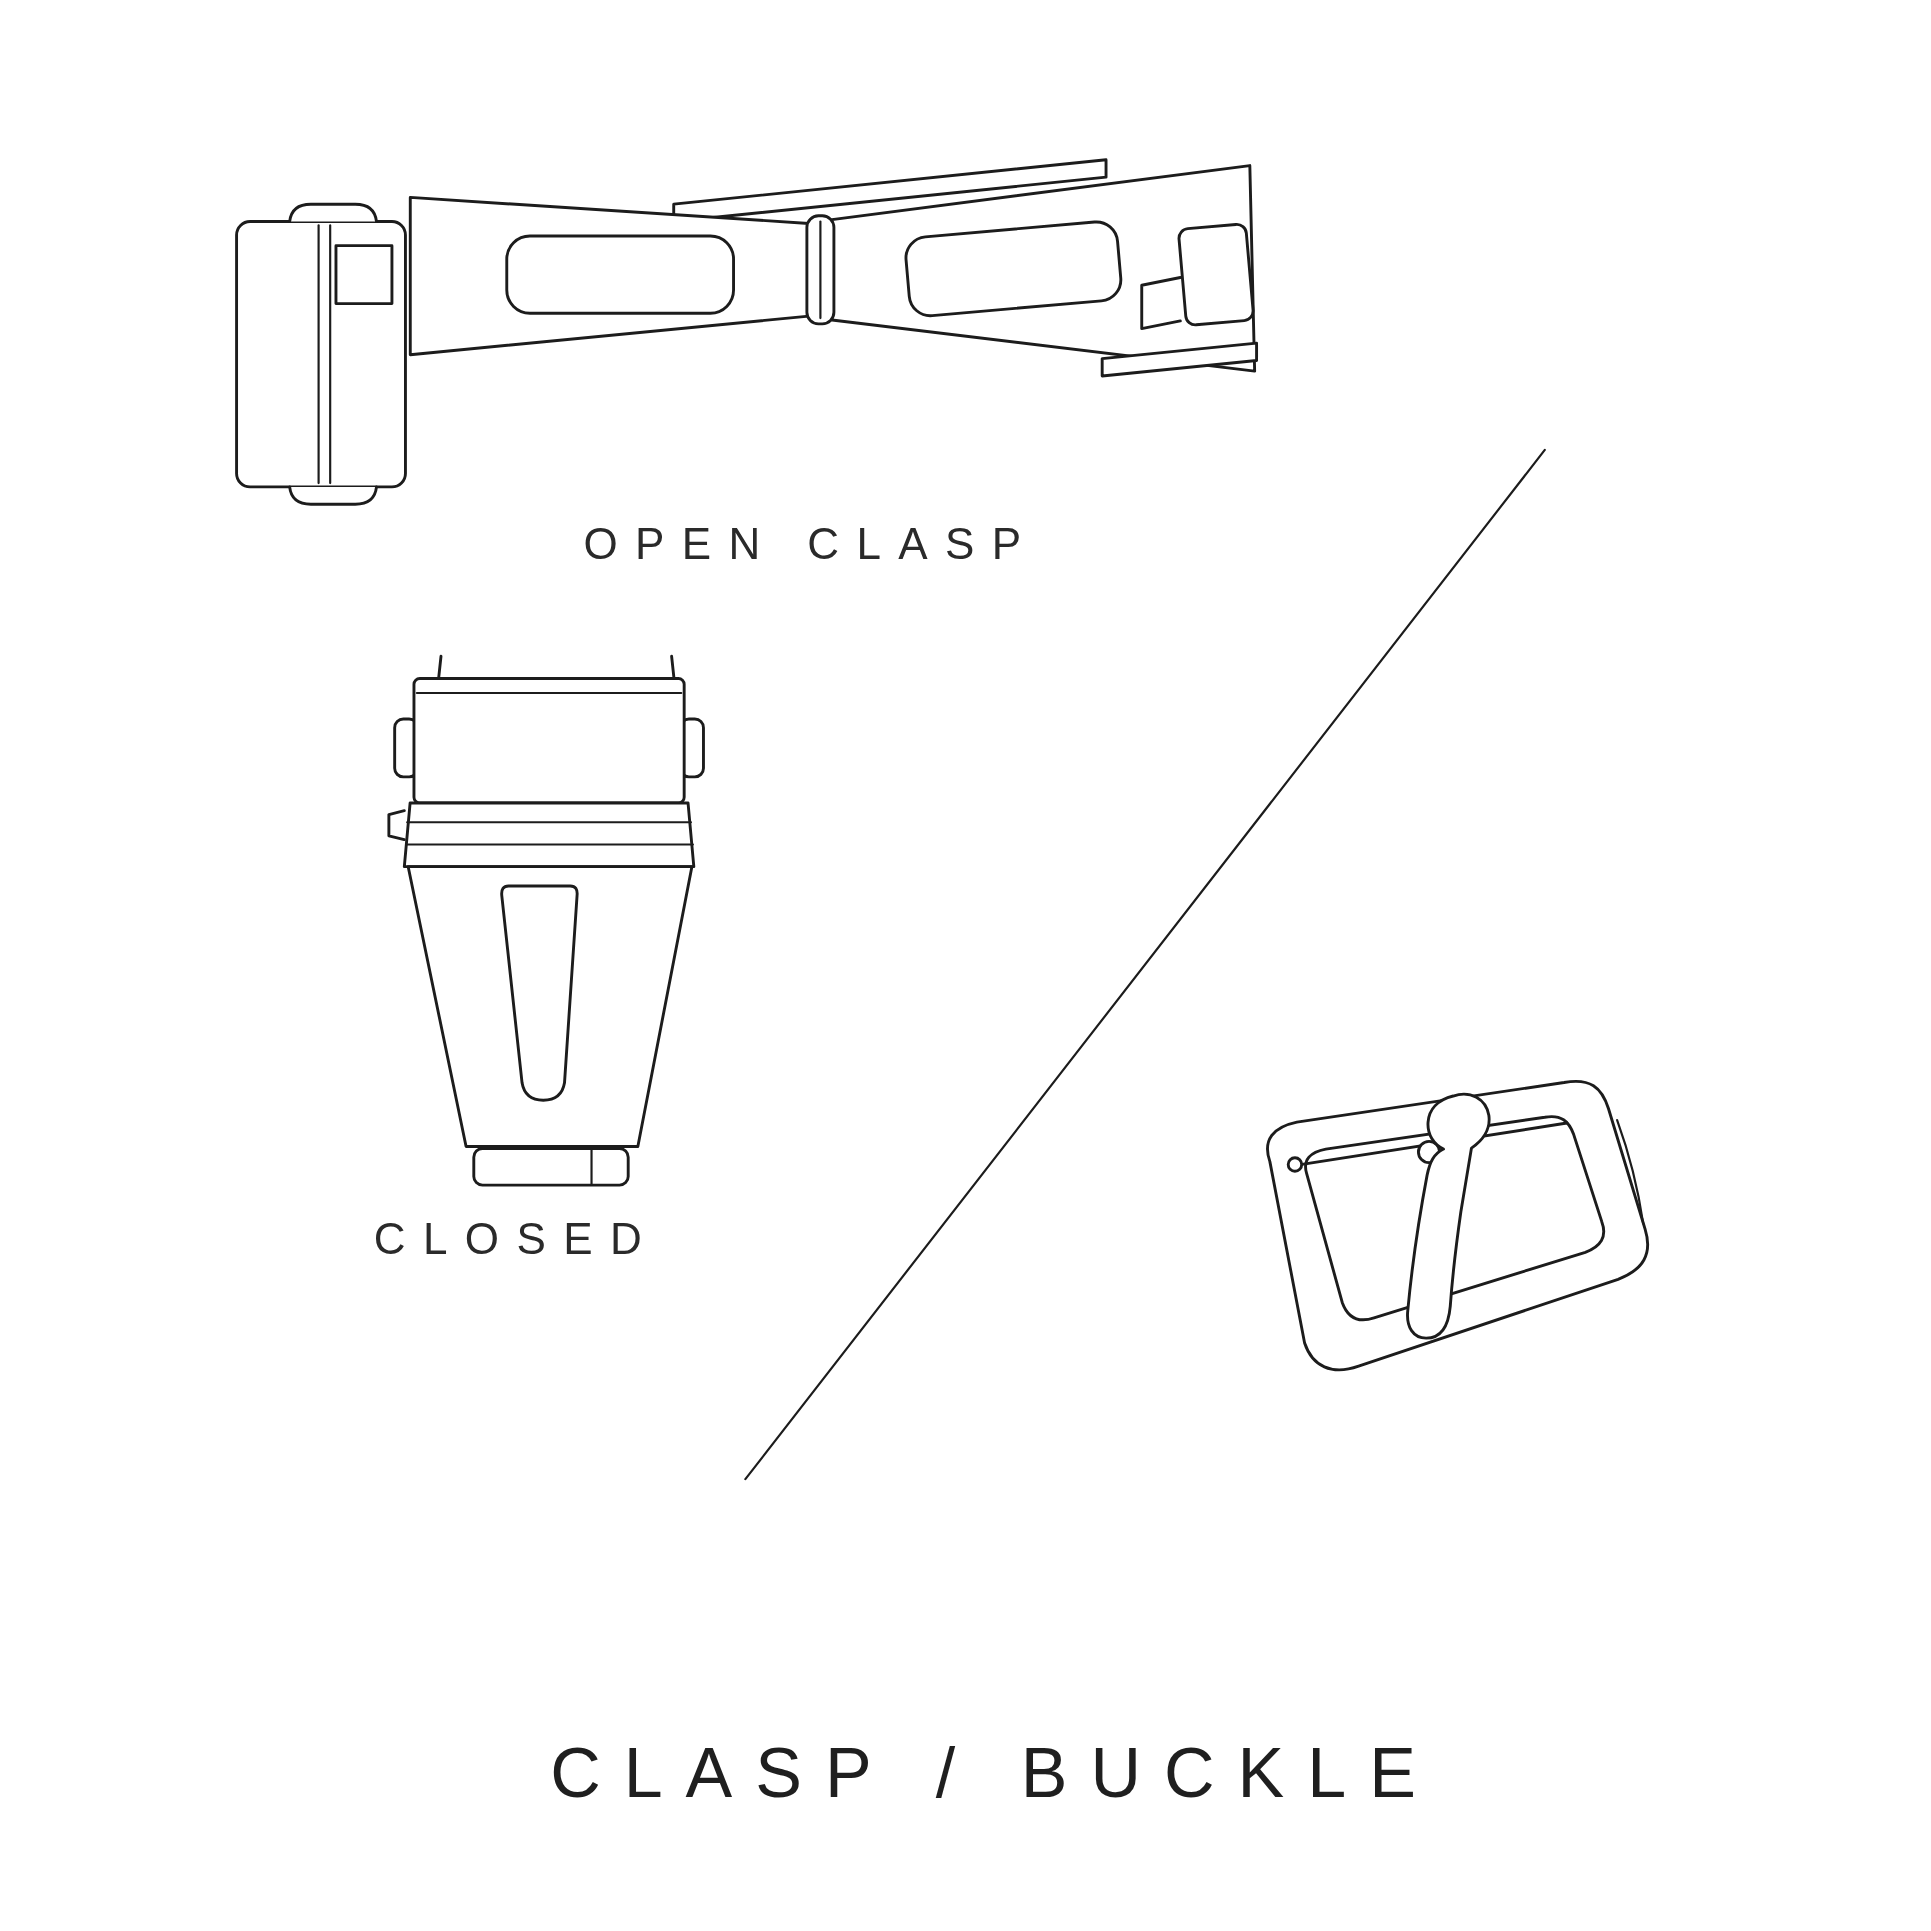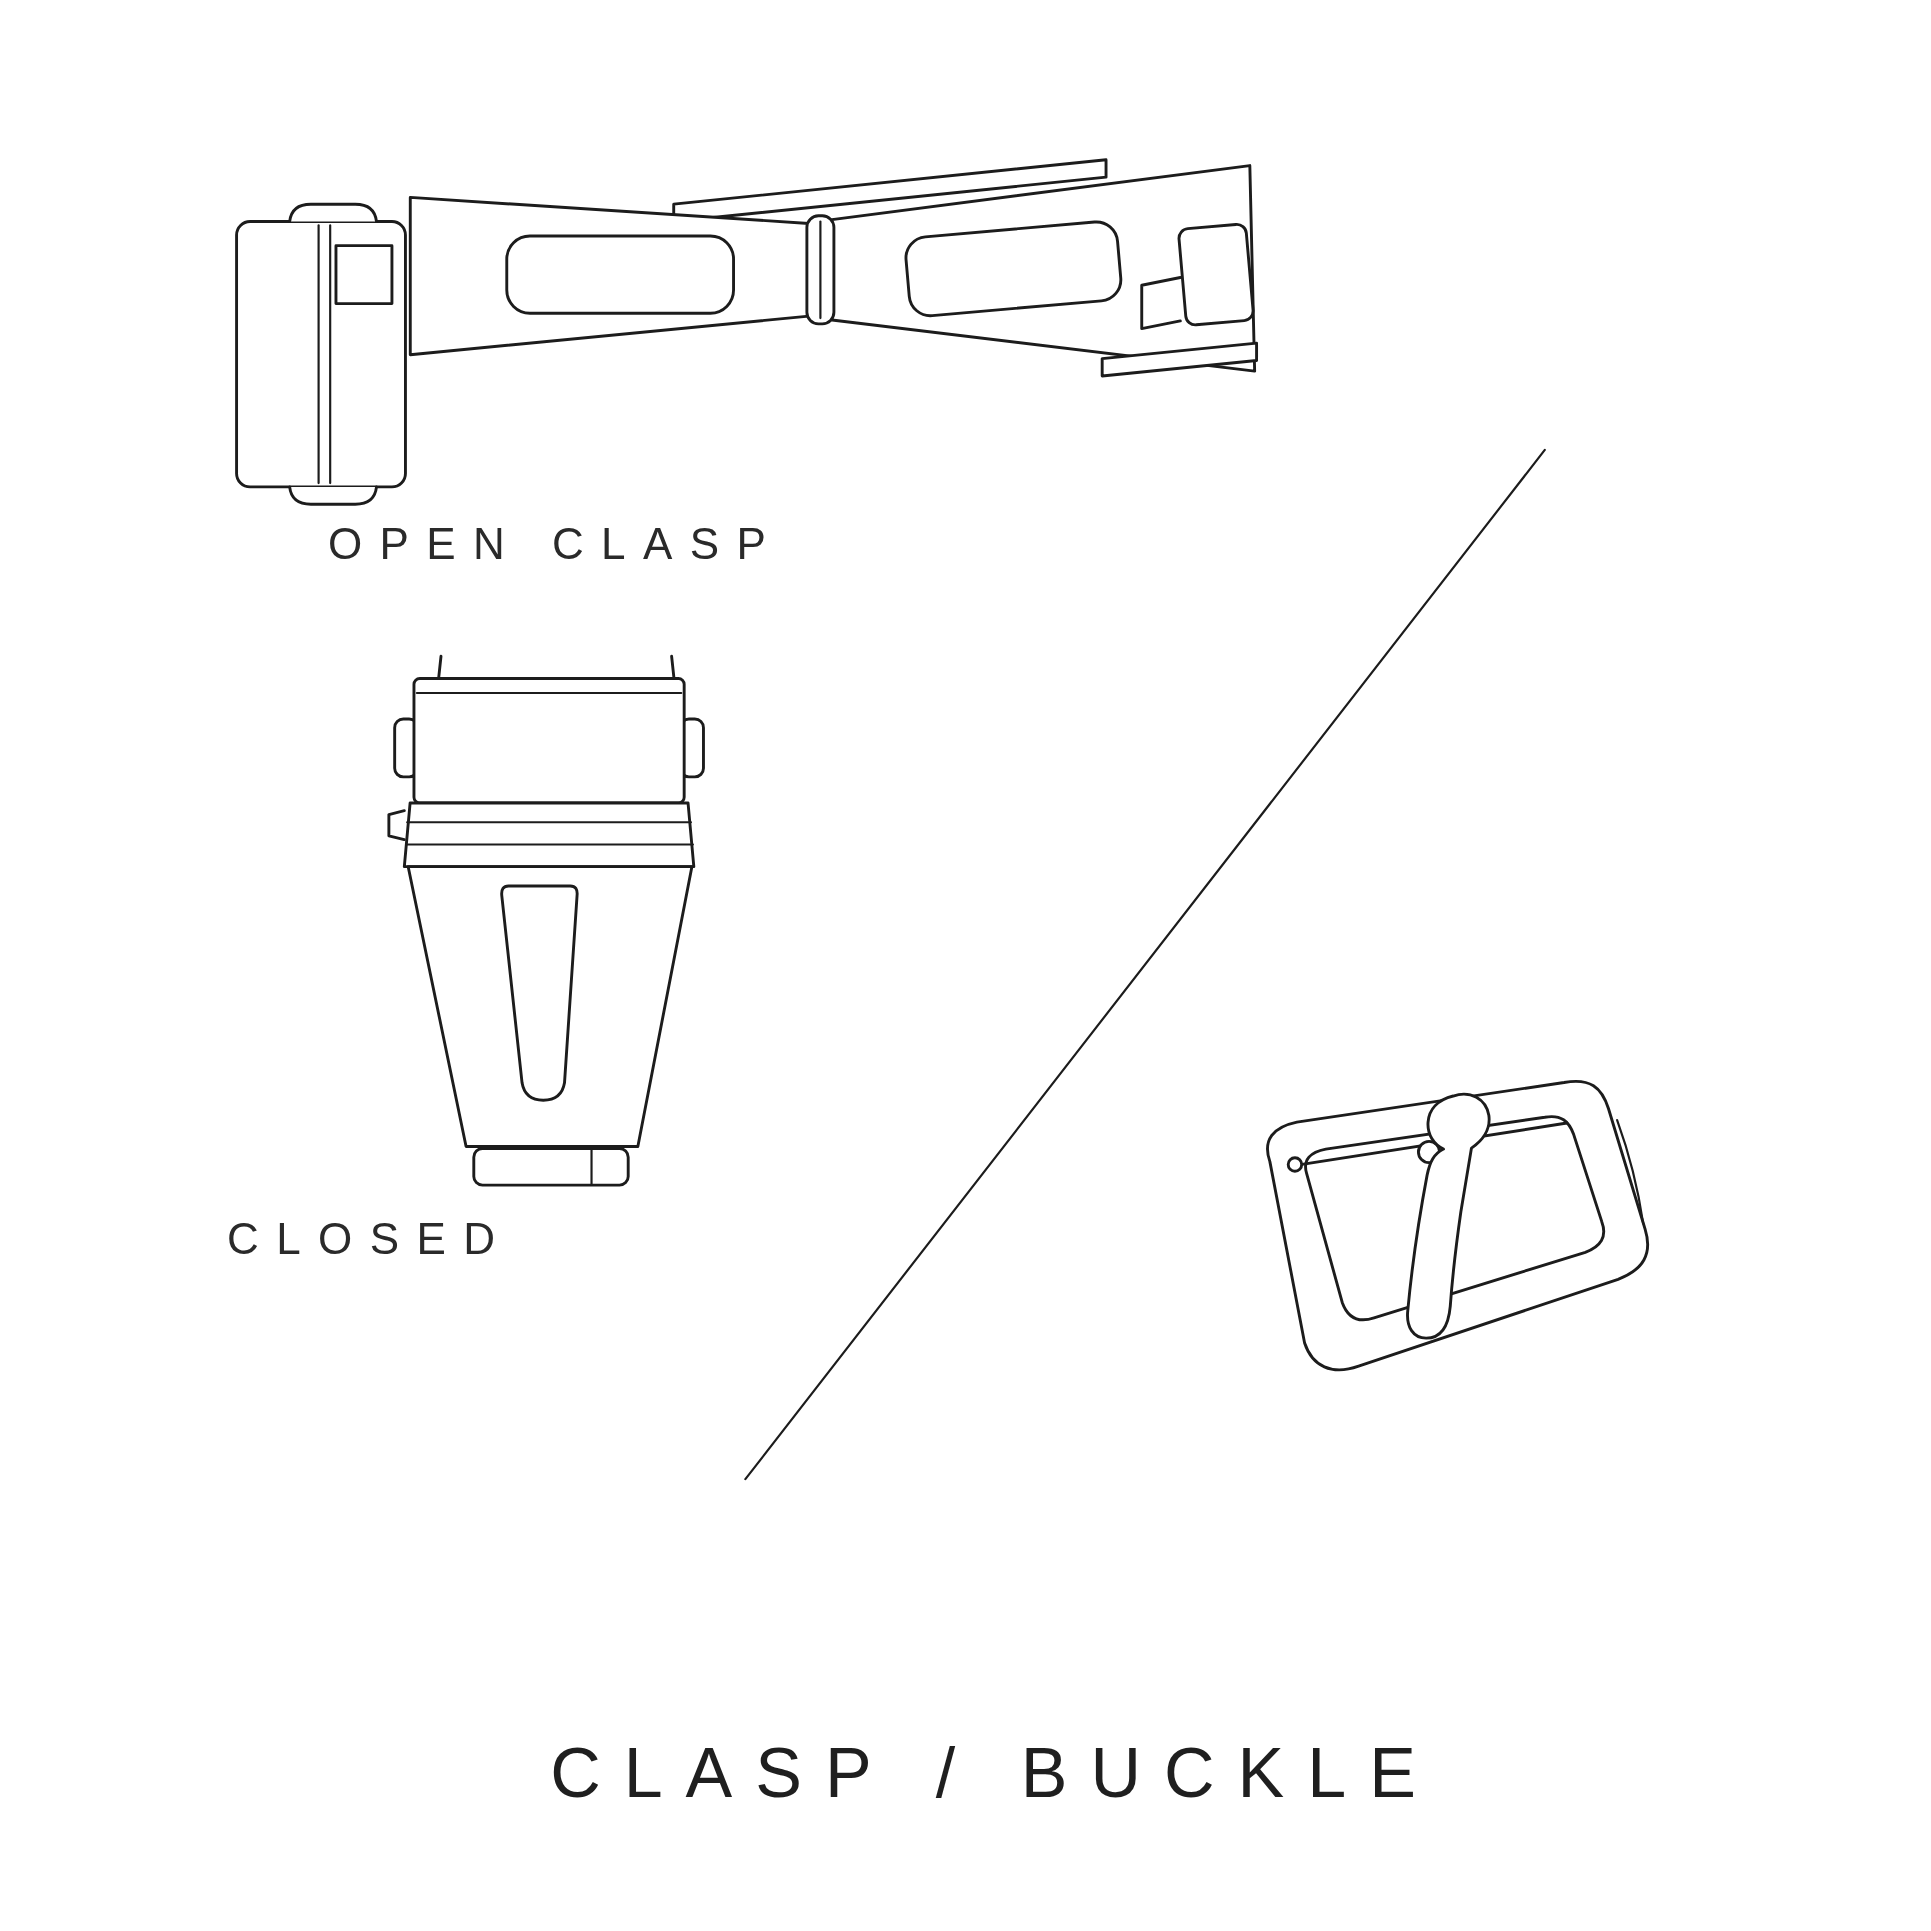--- a/index.html
+++ b/index.html
@@ -9,21 +9,21 @@
     background:#ffffff;
     overflow:hidden;
     font-family:"Liberation Sans", sans-serif;
   }
   .art{position:absolute;}
   svg .f{fill:#ffffff;stroke:#1c1c1c;stroke-width:3;stroke-linecap:round;stroke-linejoin:round;}
   svg .n{fill:none;stroke:#1c1c1c;stroke-width:3;stroke-linecap:round;stroke-linejoin:round;}
   svg .thin{fill:none;stroke:#1c1c1c;stroke-width:2.25;stroke-linecap:round;stroke-linejoin:round;}
   .label{
     position:absolute;
-    text-align:left;
+    text-align:center;
     color:#2a2a2a;
     letter-spacing:17.4px;
     font-size:44px;
     font-weight:400;
     white-space:nowrap;
   }
   .title{
     position:absolute;
     text-align:center;
     color:#1f1f1f;

